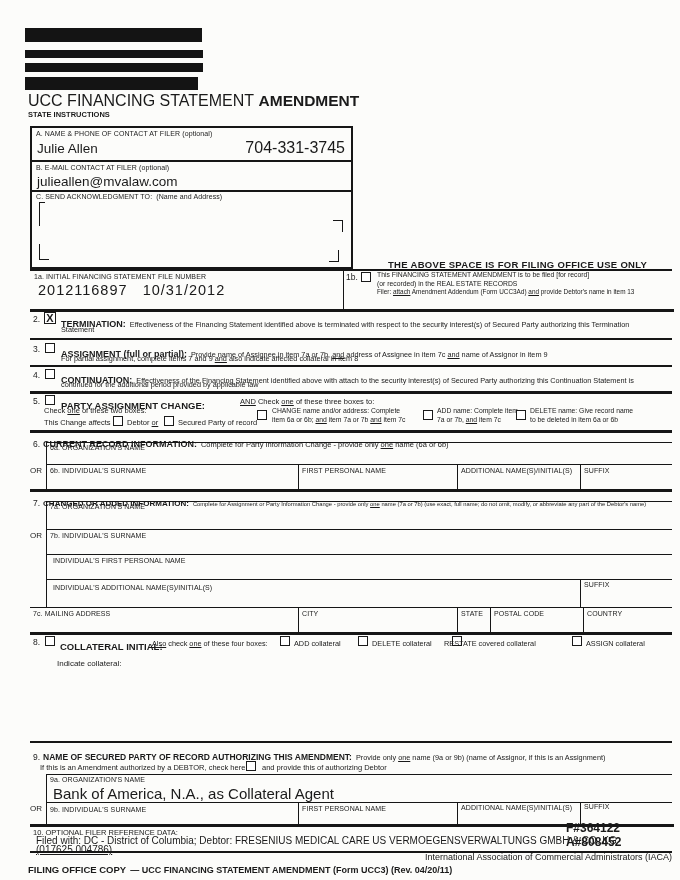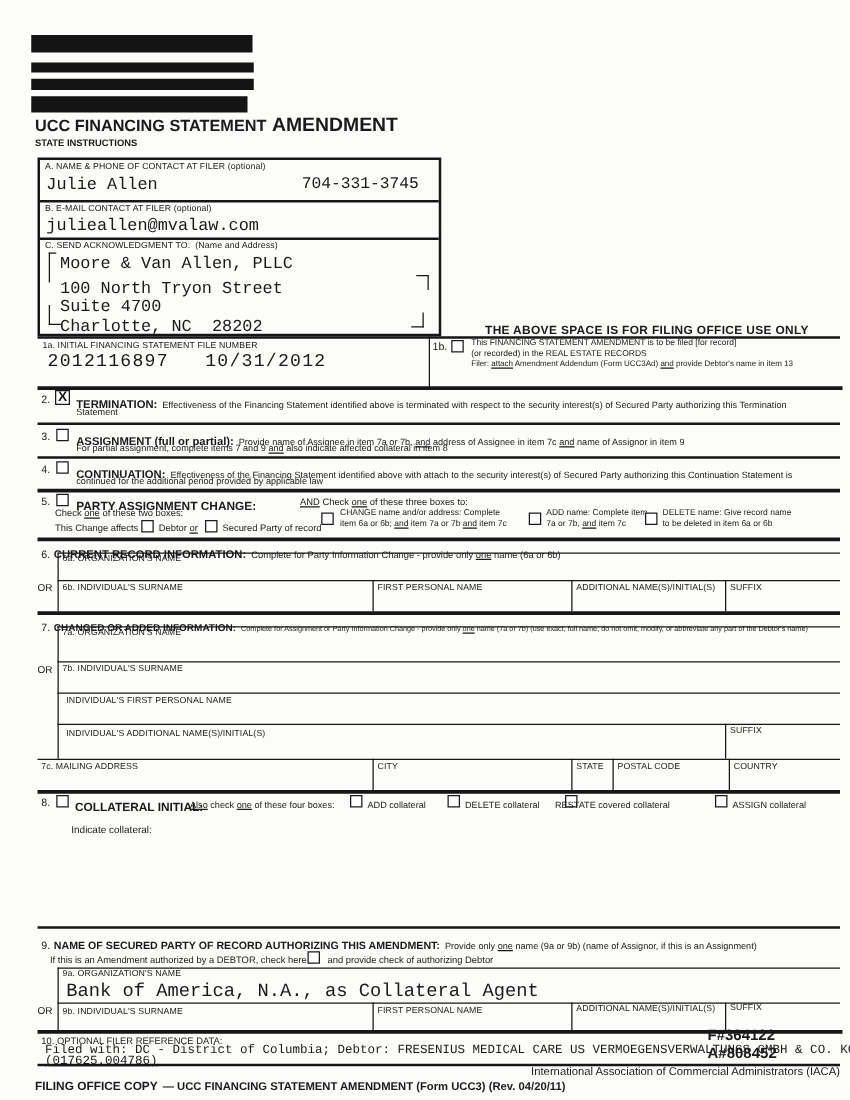--- a/index.html
+++ b/index.html
@@ -1,20 +1,20 @@
 <!DOCTYPE html>
 <html><head>
 <meta charset="utf-8">
 <style>
   *{box-sizing:border-box}
   html,body{margin:0;padding:0}
   body{width:680px;height:880px;position:relative;background:#fcfcfa;
        font-family:"Liberation Sans",sans-serif;color:#1a1a1a;overflow:hidden}
   .abs{position:absolute;white-space:nowrap}
-  .serif{font-family:Liberation Mono, monospace}
+  .serif{font-family:Liberation Sans, sans-serif}
   .hl{position:absolute;background:#161616}
   .vl{position:absolute;background:#161616;width:1px}
   .bar{position:absolute;background:#141414}
   .cb{position:absolute;width:10px;height:10px;border:1.2px solid #1a1a1a;background:#fff;
       display:flex;align-items:center;justify-content:center}
   .cbm{font-weight:bold;font-size:11px;line-height:1}
   .lbl{font-size:7px;letter-spacing:.1px}
   .t58{font-size:5.8px}
   .t68{font-size:6.8px;line-height:8.6px}
   .t73{font-size:7.3px}
@@ -27,46 +27,40 @@
 </style>
 </head>
 <body>
 
 <div class="bar" style="left:25px;top:28px;width:177px;height:14px"></div>
 <div class="bar" style="left:25px;top:50px;width:178px;height:8px"></div>
 <div class="bar" style="left:25px;top:63px;width:178px;height:9px"></div>
 <div class="bar" style="left:25px;top:77px;width:173px;height:13px"></div>
 
 <div class="abs" style="left:28px;top:92px">
-  <span style="font-weight:bold;font-size:13px">UCC FINANCING STATEMENT</span>
+  <span style="font-weight:normal;font-size:16px">UCC FINANCING STATEMENT</span>
   <span style="font-weight:bold;font-size:15.5px">AMENDMENT</span>
 </div>
 <div class="abs" style="left:28px;top:110px;font-size:7.5px;font-weight:bold">STATE INSTRUCTIONS</div>
 
 <div class="abs" style="left:30px;top:126px;width:323px;height:143px;border:2px solid #161616;white-space:normal">
   <div class="abs lbl" style="left:4px;top:2px">A. NAME &amp; PHONE OF CONTACT AT FILER (optional)</div>
   <div class="abs serif" style="left:5px;top:13px;font-size:13.5px">Julie Allen</div>
-  <div class="abs serif" style="right:16px;top:11px;font-size:13px">704-331-3745</div>
+  <div class="abs serif" style="right:6px;top:11px;font-size:16px">704-331-3745</div>
   <div class="hl" style="left:0;top:32px;width:319px;height:1.5px"></div>
 
   <div class="abs lbl" style="left:4px;top:36px">B. E-MAIL CONTACT AT FILER (optional)</div>
   <div class="abs serif" style="left:5px;top:46px;font-size:13.5px">julieallen@mvalaw.com</div>
   <div class="hl" style="left:0;top:62px;width:319px;height:1.5px"></div>
 
   <div class="abs lbl" style="left:4px;top:65px;white-space:pre">C. SEND ACKNOWLEDGMENT TO:  (Name and Address)</div>
   <div class="bk" style="left:7px;top:74px;width:6px;height:24px;border-left-width:1.5px;border-top-width:1.5px"></div>
   <div class="bk" style="left:301px;top:92px;width:10px;height:12px;border-top-width:1.5px;border-right-width:1.5px"></div>
   <div class="bk" style="left:7px;top:116px;width:10px;height:16px;border-left-width:1.5px;border-bottom-width:1.5px"></div>
   <div class="bk" style="left:297px;top:122px;width:10px;height:12px;border-right-width:1.5px;border-bottom-width:1.5px"></div>
-  <div class="abs serif" style="left:16px;top:76px;font-size:13.5px;line-height:15.5px">
-    <div style="margin-bottom:4px;white-space:pre">Moore &amp; Van Allen, PLLC</div>
-    <div style="white-space:pre">100 North Tryon Street</div>
-    <div style="white-space:pre">Suite 4700</div>
-    <div style="white-space:pre">Charlotte, NC  28202</div>
-  </div>
 </div>
 
 <div class="abs" style="left:388px;top:259px;font-size:9.5px;font-weight:bold;letter-spacing:.3px">THE ABOVE SPACE IS FOR FILING OFFICE USE ONLY</div>
 
 <div class="hl" style="left:30px;top:269px;width:642px;height:2px"></div>
 <div class="vl" style="left:343px;top:269px;height:41px"></div>
 
 <div class="abs lbl" style="left:34px;top:273px">1a. INITIAL FINANCING STATEMENT FILE NUMBER</div>
 <div class="abs serif" style="left:38px;top:282px;font-size:14.5px;letter-spacing:1px;white-space:pre">2012116897   10/31/2012</div>
 
@@ -191,21 +185,21 @@
 <span class="cb" style="left:572px;top:636px"></span>
 <div class="abs t73" style="left:586px;top:639px">ASSIGN collateral</div>
 <div class="abs" style="left:57px;top:659px;font-size:8px">Indicate collateral:</div>
 
 <div class="hl" style="left:30px;top:741px;width:642px;height:2px"></div>
 <div class="abs" style="left:33px;top:746px">
   <span class="num" style="margin-right:3px">9.</span><span style="font-weight:bold;font-size:8.5px;margin-right:4px">NAME OF SECURED PARTY OF RECORD AUTHORIZING THIS AMENDMENT:</span><span class="t73">Provide only <u>one</u> name (9a or 9b) (name of Assignor, if this is an Assignment)</span>
 </div>
 <div class="abs t75" style="left:40px;top:763px">If this is an Amendment authorized by a DEBTOR, check here</div>
 <span class="cb" style="left:246px;top:761px"></span>
-<div class="abs t75" style="left:262px;top:763px">and provide check of authorizing Debtor</div>
+<div class="abs t75" style="left:262px;top:763px">and provide this of authorizing Debtor</div>
 <div class="hl" style="left:46px;top:774px;width:626px;height:1px"></div>
 <div class="vl" style="left:46px;top:774px;height:50px"></div>
 <div class="abs lbl" style="left:50px;top:776px">9a. ORGANIZATION'S NAME</div>
 <div class="abs serif" style="left:53px;top:785px;font-size:15px">Bank of America, N.A., as Collateral Agent</div>
 <div class="hl" style="left:46px;top:802px;width:626px;height:1px"></div>
 <div class="abs" style="left:30px;top:804px;font-size:8px">OR</div>
 <div class="abs lbl" style="left:50px;top:806px">9b. INDIVIDUAL'S SURNAME</div>
 <div class="vl" style="left:298px;top:802px;height:22px"></div>
 <div class="abs lbl" style="left:302px;top:805px">FIRST PERSONAL NAME</div>
 <div class="vl" style="left:457px;top:802px;height:22px"></div>

